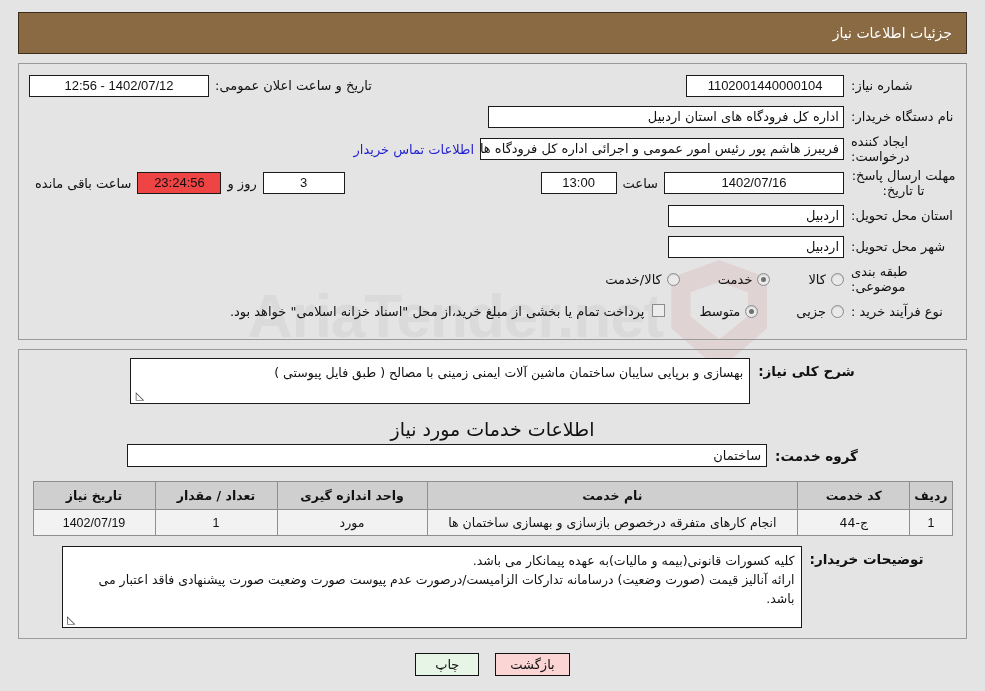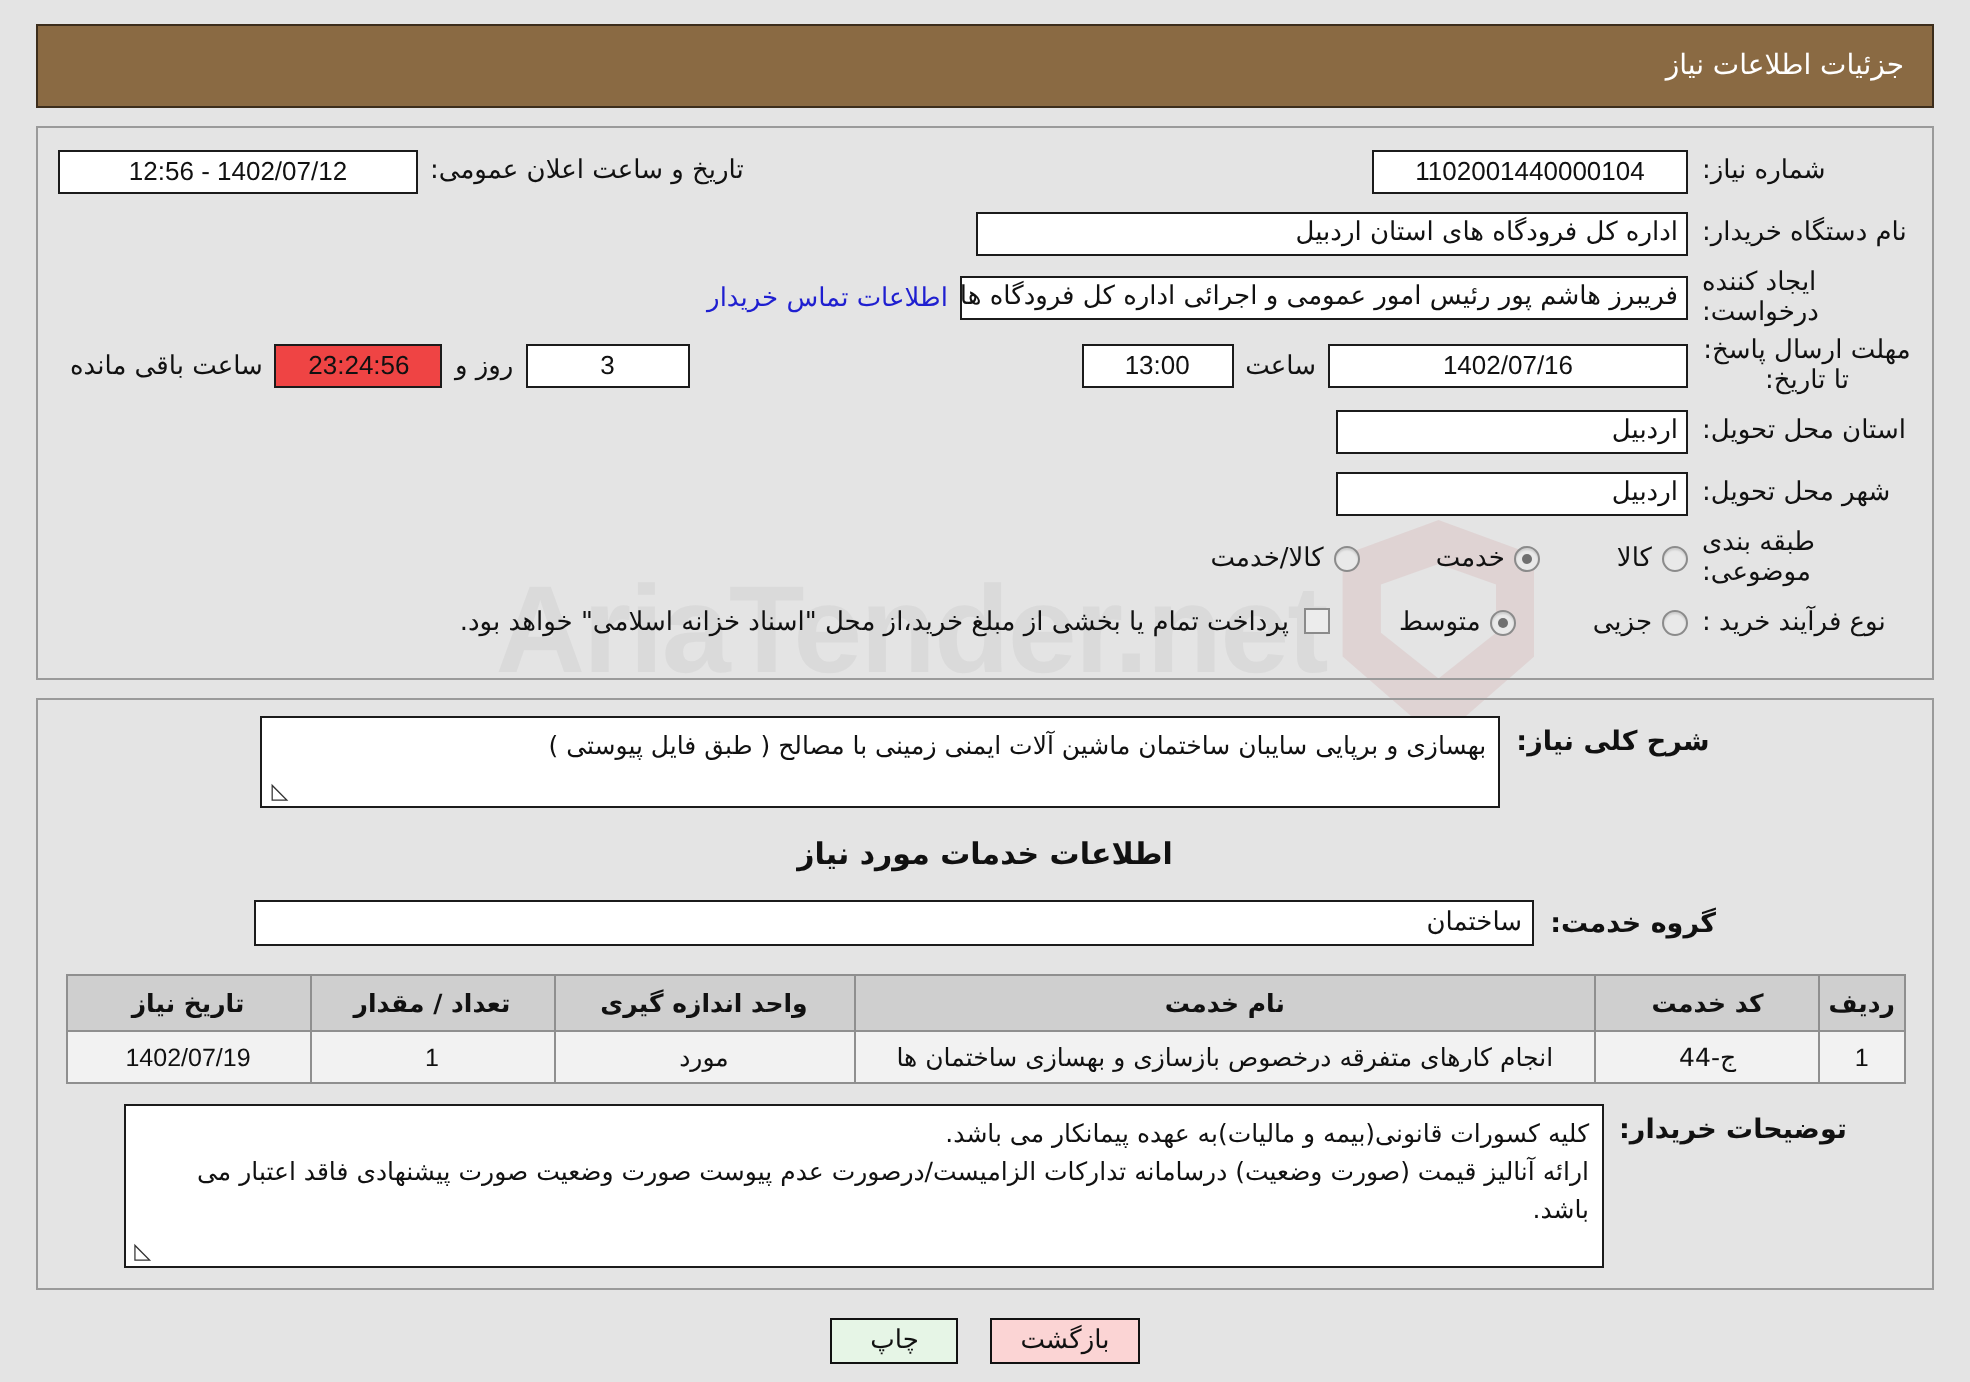--- a/index.html
+++ b/index.html
@@ -208,24 +208,24 @@
     left: 3px; bottom: 2px;
     width: 10px; height: 10px;
     color: #333;
     font-size: 11px;
     line-height: 10px;
   }
   .ta-need { width: 620px; height: 46px; }
   .ta-notes { width: 740px; height: 82px; }
 
   .section-title {
-    font-weight: bold;
-    font-size: 15px;
-    text-align: center;
-    margin: 14px 0 14px 0;
+    font-weight: normal;
+    font-size: 19px;
+    text-align: center;
+    margin: 14px 0 4px 0;
   }
 
   .group-row { display: flex; align-items: center; justify-content: flex-start; }
   .group-label { font-weight: bold; font-size: 13.5px; padding-left: 8px; }
   .group-field {
     border: 1px solid #1b1b1b;
     background: #fff;
     width: 640px;
     height: 23px;
     line-height: 21px;

